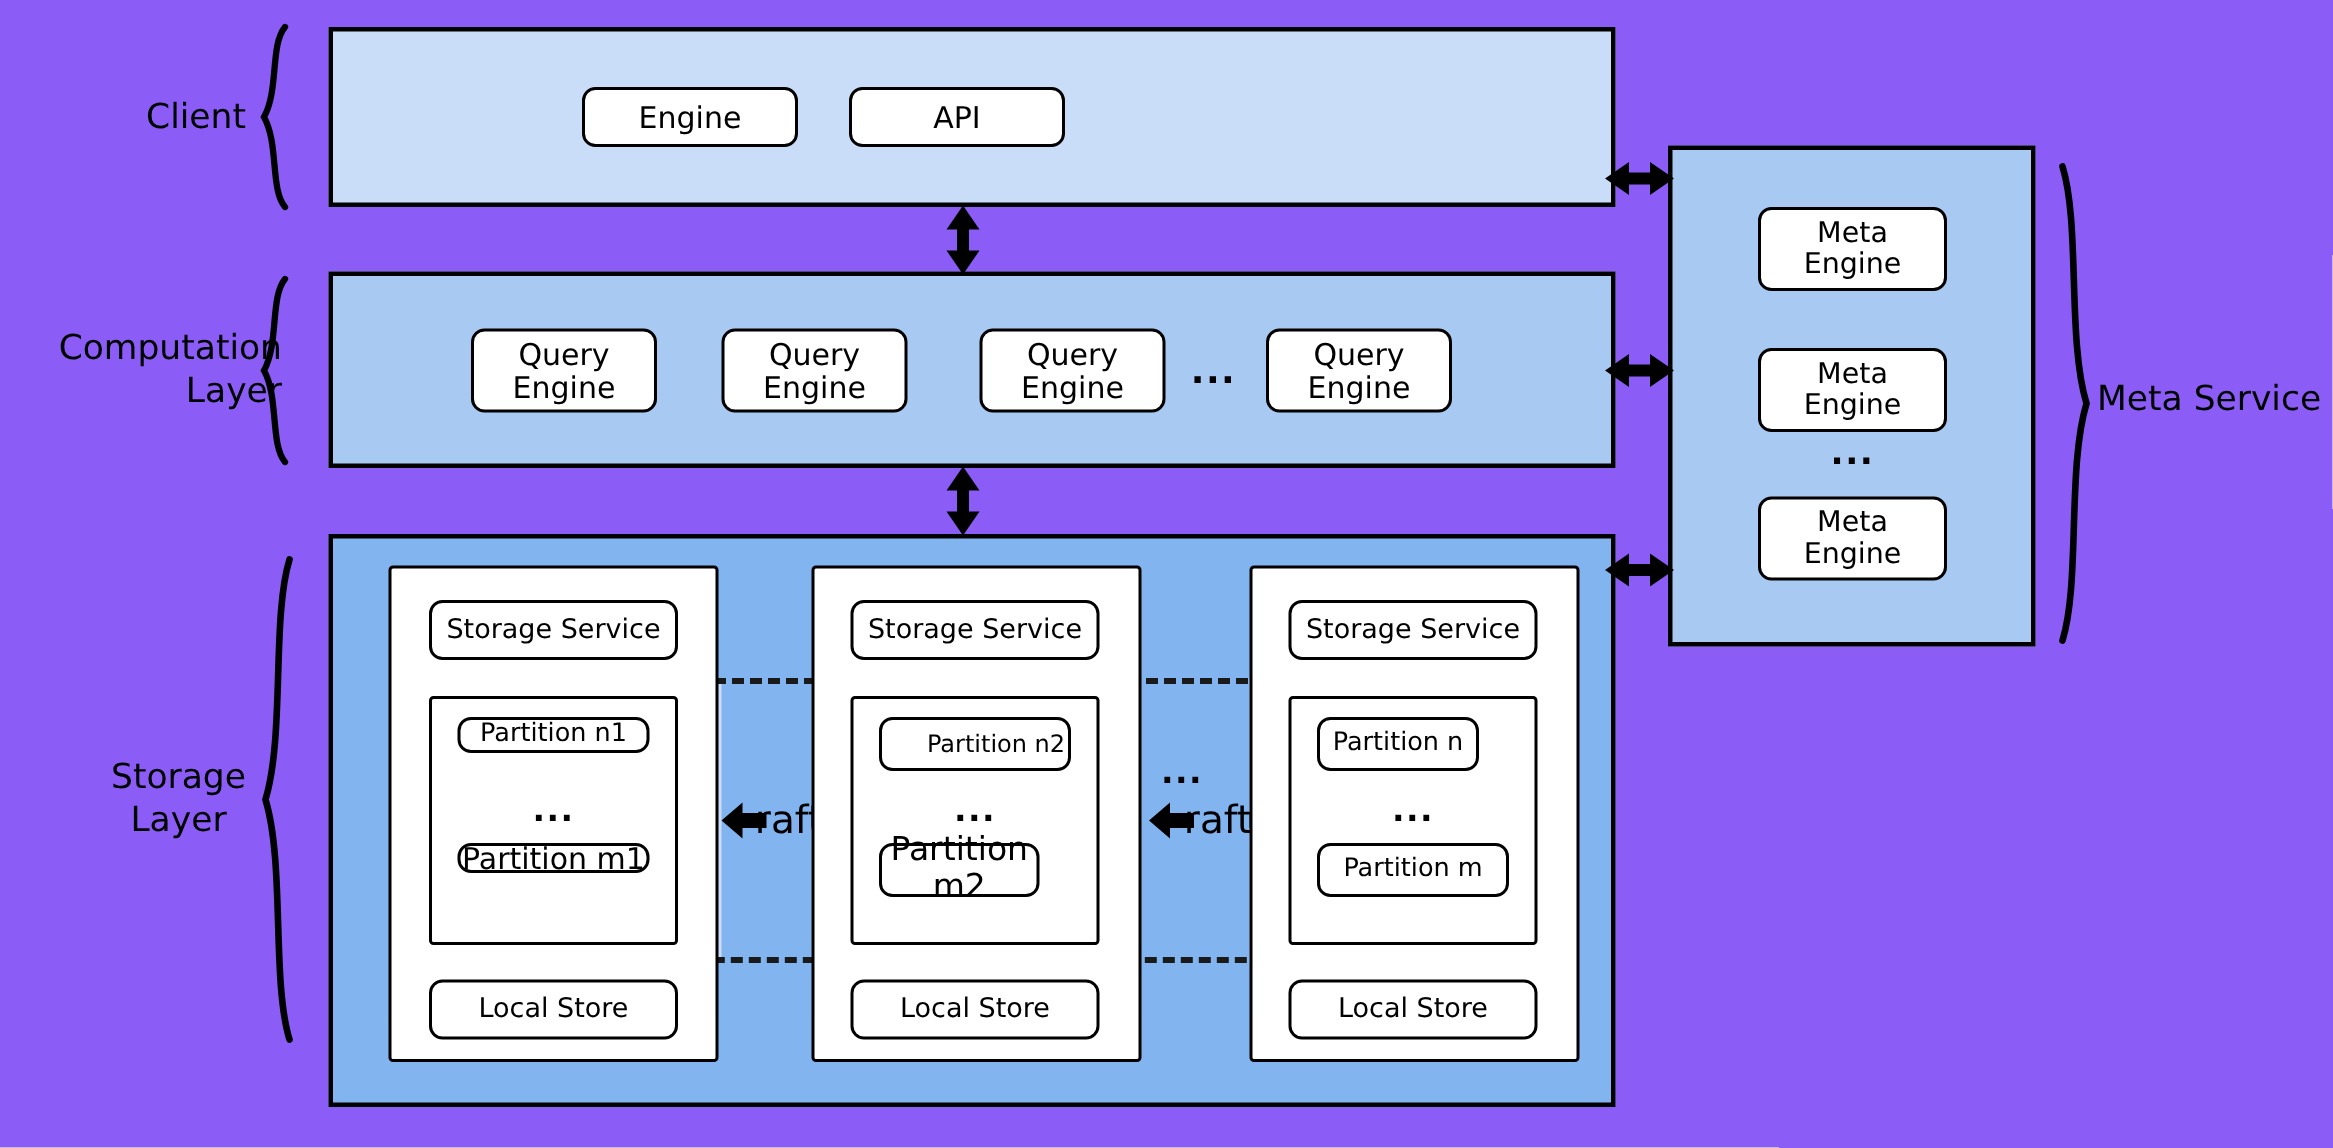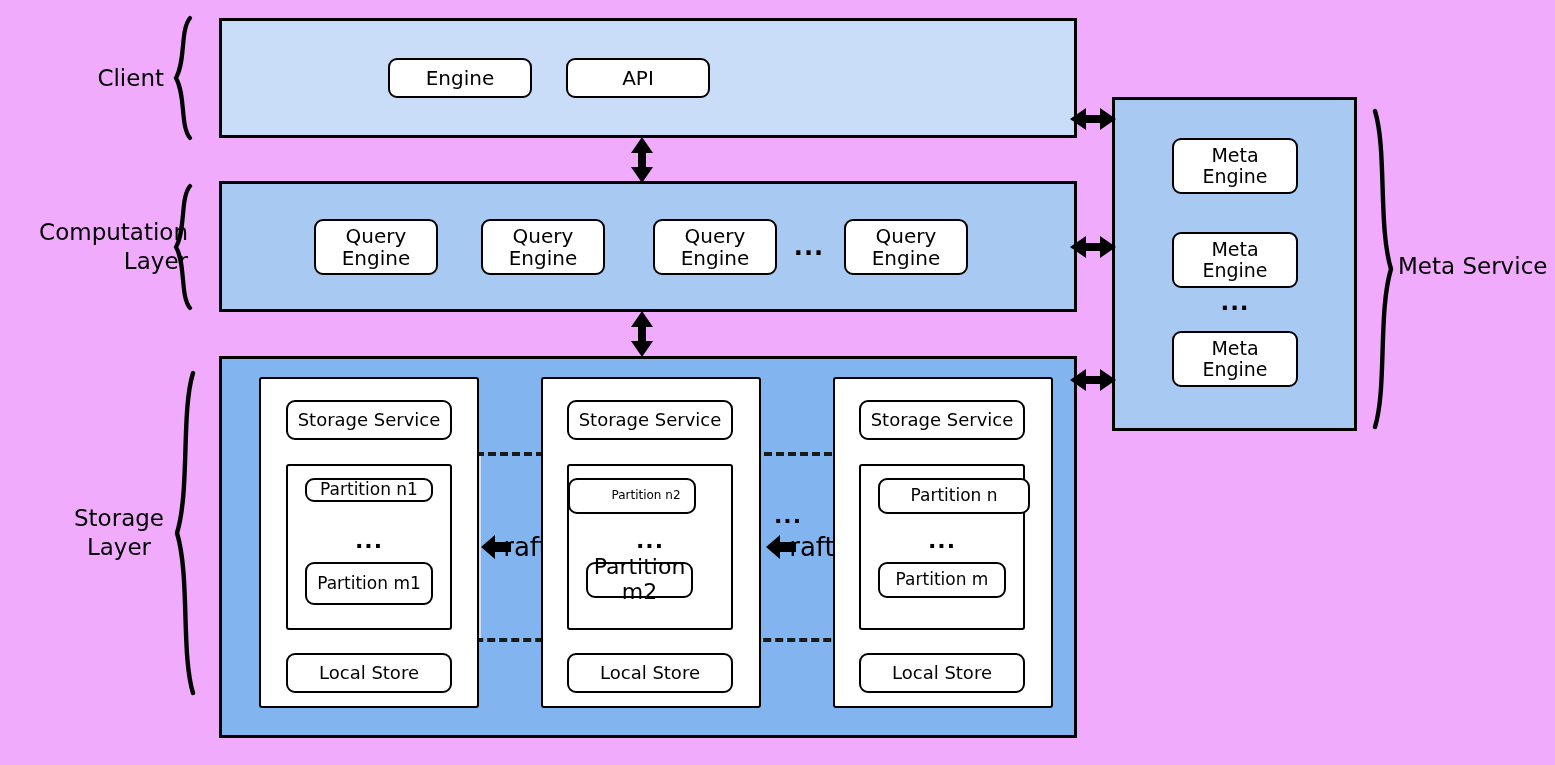--- a/index.html
+++ b/index.html
@@ -7,21 +7,21 @@
     padding: 0;
     background: #ffffff;
   }
   body {
     font-family: "DejaVu Sans", sans-serif;
   }
   #canvas {
     position: relative;
     width: 1555px;
     height: 765px;
-    background: #f0abfc;
+    background: #8b5cf6;
     overflow: hidden;
   }
 
   
   .abs { position: absolute; box-sizing: border-box; }
 
   
   .layer-panel {
     border: 3px solid #000000;
     box-sizing: border-box;
@@ -127,52 +127,52 @@
   <div class="abs" style="left:833px; top:452px; width:208px; height:190px; background:#c9dcf8; border-radius:0 10px 10px 0;"></div>
 
   <div class="abs" style="left:272px; top:452px; width:769px; height:190px;
               border:4px dashed #1a1a1a; border-radius:12px; background:transparent;"></div>
 
   <div class="abs sqbox" style="left:259px; top:377px; width:220px; height:331px;"></div>
   <div class="abs pill" style="left:286px; top:400px; width:166px; height:40px; font-size:18px;">Storage Service</div>
   <div class="abs sqbox" style="left:286px; top:464px; width:166px; height:166px;"></div>
   <div class="abs pill" style="left:305px; top:478px; width:128px; height:24px; font-size:17px;">Partition n1</div>
   <div class="abs ellipsis" style="left:305px; top:527px; width:128px; height:26px; font-size:22px;">...</div>
-  <div class="abs pill" style="left:305px; top:562px; width:128px; height:43px; font-size:17px;">Partition m1</div>
+  <div class="abs pill" style="left:305px; top:562px; width:128px; height:20px; font-size:20px;">Partition m1</div>
   <div class="abs pill" style="left:286px; top:653px; width:166px; height:40px; font-size:18px;">Local Store</div>
 
   <svg class="abs" style="left:479px; top:533px; width:34px; height:28px;">
     <path d="M2 14 L16 2 L16 9 L32 9 L32 19 L16 19 L16 26 Z" fill="#000"></path>
   </svg>
   <div class="abs raft-label" style="left:478px; top:530px; width:96px; height:34px; font-size:26px;">raft</div>
   <svg class="abs" style="left:541px; top:533px; width:34px; height:28px;">
     <path d="M32 14 L18 2 L18 9 L2 9 L2 19 L18 19 L18 26 Z" fill="#000"></path>
   </svg>
 
   <div class="abs sqbox" style="left:541px; top:377px; width:220px; height:331px;"></div>
   <div class="abs pill" style="left:567px; top:400px; width:166px; height:40px; font-size:18px;">Storage Service</div>
   <div class="abs sqbox" style="left:567px; top:464px; width:166px; height:166px;"></div>
-  <div class="abs pill" style="left:568px; top:478px; width:128px; height:36px; font-size:12px;padding-left:28px;">Partition n2</div>
+  <div class="abs pill" style="left:586px; top:478px; width:128px; height:36px; font-size:16px;padding-left:28px;">Partition n2</div>
   <div class="abs ellipsis" style="left:586px; top:527px; width:128px; height:26px; font-size:22px;">...</div>
   <div class="abs pill" style="left:586px; top:562px; width:107px; height:36px; font-size:22px;">Partition m2</div>
   <div class="abs pill" style="left:567px; top:653px; width:166px; height:40px; font-size:18px;">Local Store</div>
 
   <svg class="abs" style="left:764px; top:533px; width:34px; height:28px;">
     <path d="M2 14 L16 2 L16 9 L32 9 L32 19 L16 19 L16 26 Z" fill="#000"></path>
   </svg>
   <div class="abs ellipsis" style="left:766px; top:503px; width:44px; height:24px; font-size:22px;">...</div>
   <div class="abs raft-label" style="left:764px; top:530px; width:96px; height:34px; font-size:26px;">raft</div>
   <svg class="abs" style="left:831px; top:533px; width:34px; height:28px;">
     <path d="M32 14 L18 2 L18 9 L2 9 L2 19 L18 19 L18 26 Z" fill="#000"></path>
   </svg>
 
   <div class="abs sqbox" style="left:833px; top:377px; width:220px; height:331px;"></div>
   <div class="abs pill" style="left:859px; top:400px; width:166px; height:40px; font-size:18px;">Storage Service</div>
   <div class="abs sqbox" style="left:859px; top:464px; width:166px; height:166px;"></div>
-  <div class="abs pill" style="left:878px; top:478px; width:152px; height:36px; font-size:17px;">Partition n</div>
+  <div class="abs pill" style="left:878px; top:478px; width:108px; height:36px; font-size:17px;">Partition n</div>
   <div class="abs ellipsis" style="left:878px; top:527px; width:128px; height:26px; font-size:22px;">...</div>
   <div class="abs pill" style="left:878px; top:562px; width:128px; height:36px; font-size:17px;">Partition m</div>
   <div class="abs pill" style="left:859px; top:653px; width:166px; height:40px; font-size:18px;">Local Store</div>
 
   <div class="abs layer-panel" style="left:1112px; top:97px; width:245px; height:334px; background:#a8c9f2;">
   </div>
   <div class="abs pill" style="left:1172px; top:138px; width:126px; height:56px; font-size:19px;">Meta
 Engine</div>
   <div class="abs pill" style="left:1172px; top:232px; width:126px; height:56px; font-size:19px;">Meta
 Engine</div>

